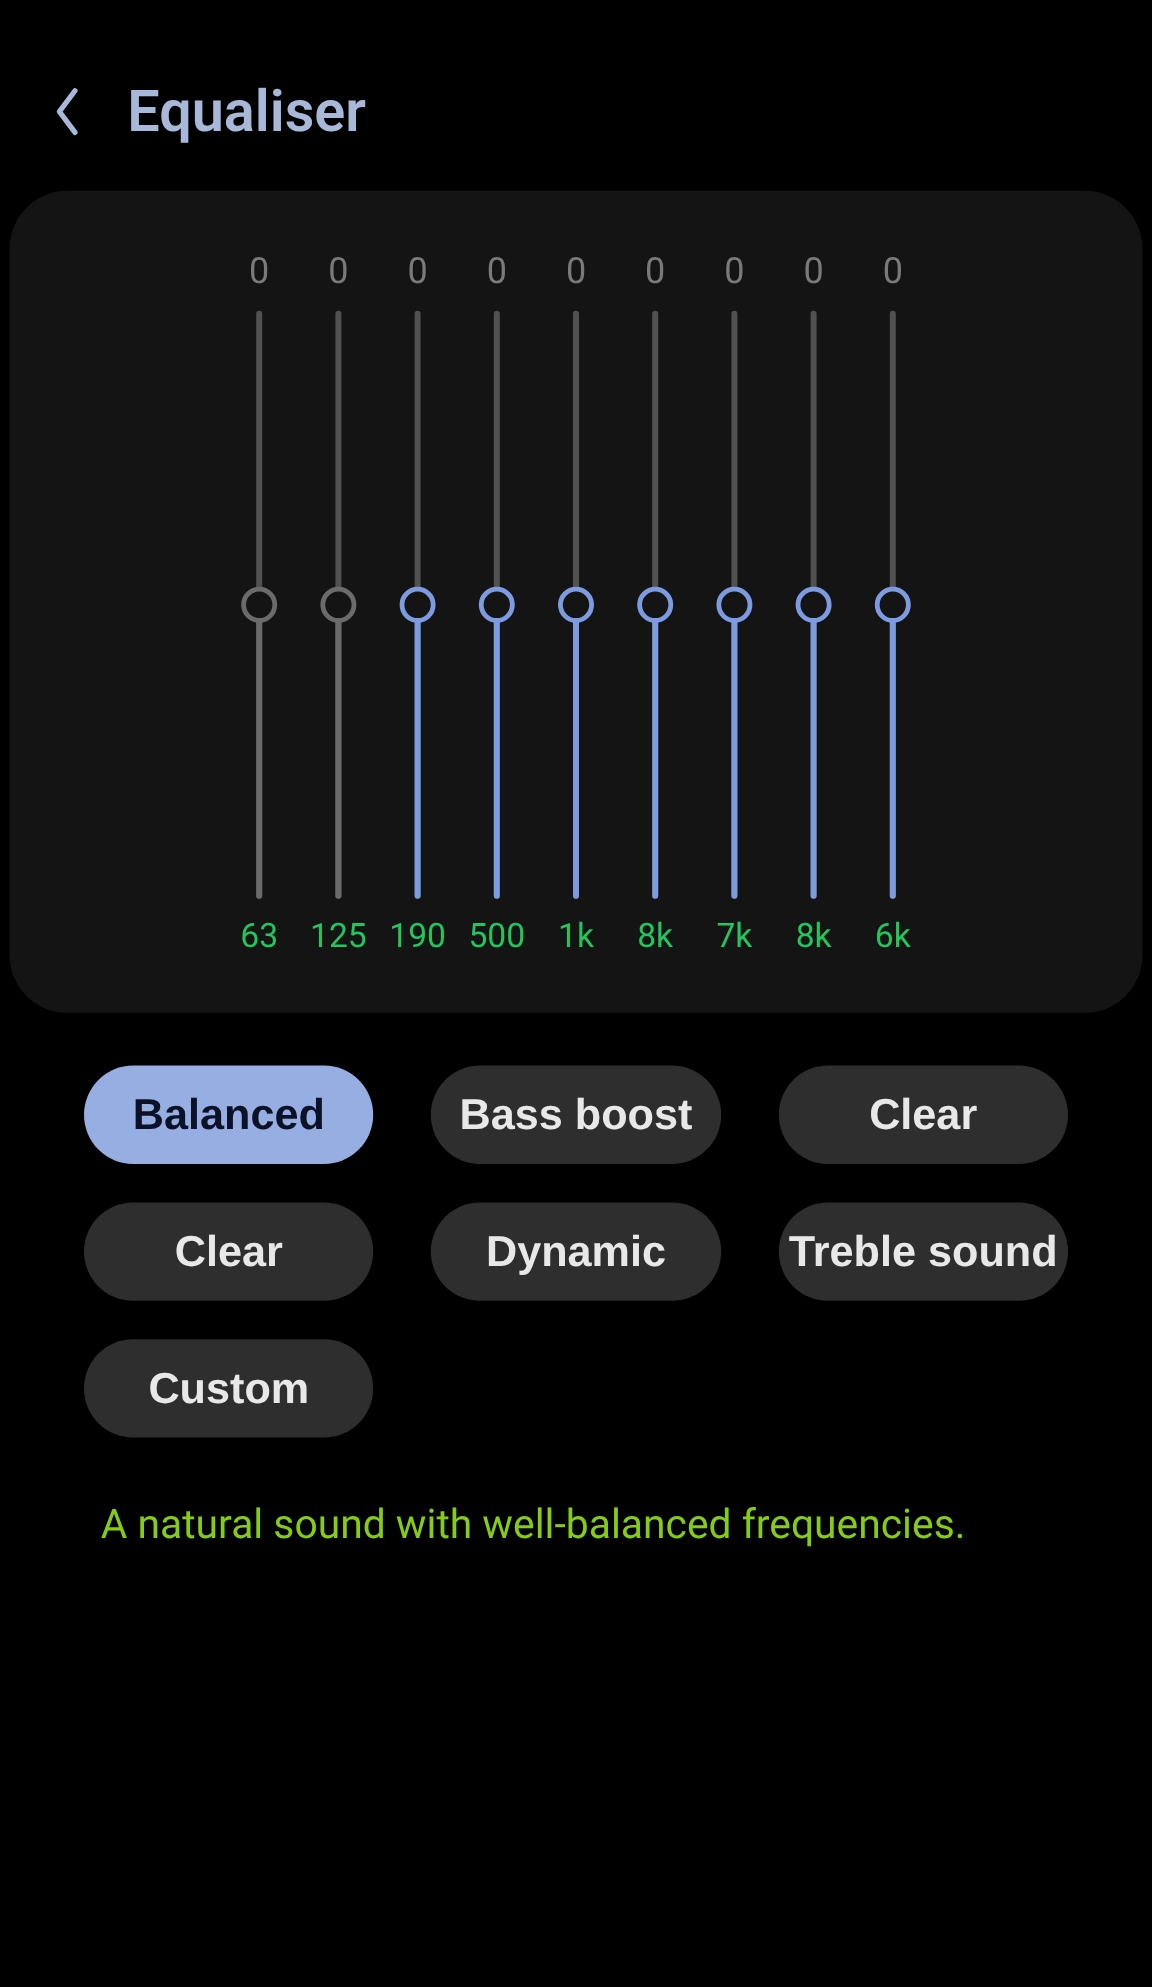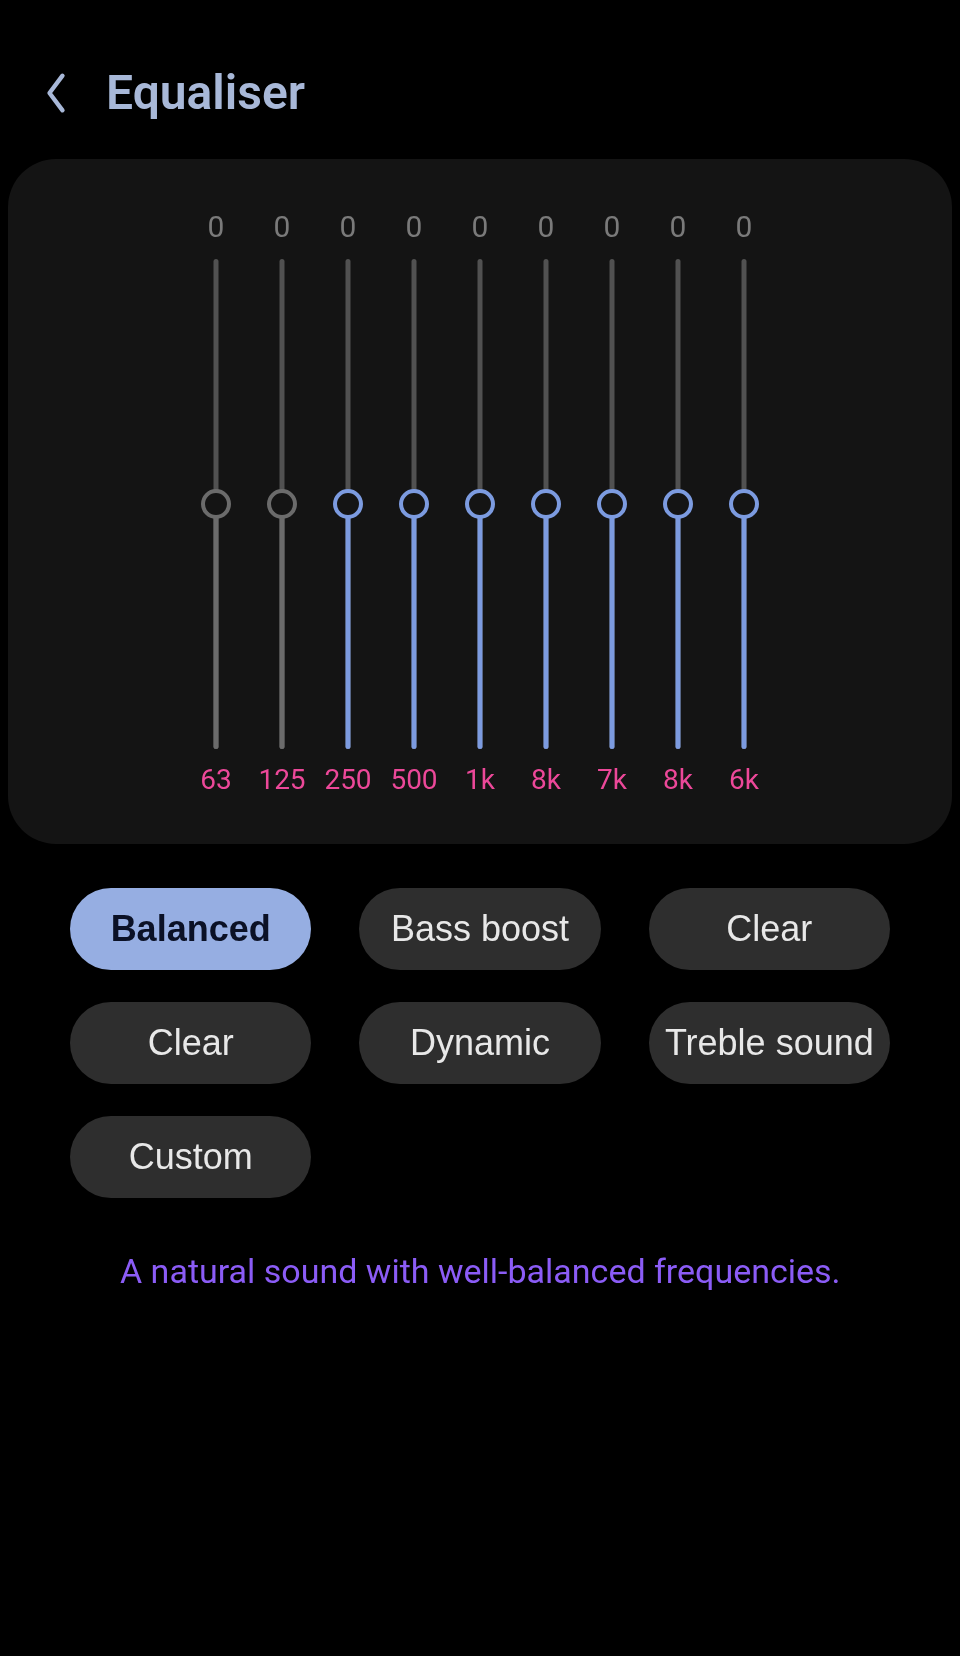--- a/index.html
+++ b/index.html
@@ -90,53 +90,53 @@
     transform: translate(-50%, -50%);
     width: 30px;
     height: 30px;
     border-radius: 50%;
     background: #141414;
     border: 4px solid;
     cursor: grab;
   }
   .eq-freq {
     font-size: 28px;
-    color: #ec4899;
+    color: #22c55e;
     text-align: center;
     white-space: nowrap;
   }
   .presets {
     padding: 44px 70px 0 70px;
     display: grid;
     grid-template-columns: 1fr 1fr 1fr;
     column-gap: 48px;
     row-gap: 32px;
   }
   .preset-btn {
     height: 82px;
     border-radius: 44px;
     background: #2e2e2e;
     color: #e8e8e8;
     font-size: 36px;
-    font-weight: 400;
+    font-weight: 700;
     display: flex;
     align-items: center;
     justify-content: center;
     cursor: pointer;
     border: none;
   }
   .preset-btn.active {
     background: #96aee2;
     color: #0b1126;
     font-weight: 600;
   }
   .description {
-    padding: 50px 116px 0 120px;
+    padding: 50px 116px 0 84px;
     font-size: 34px;
-    color: #8b5cf6;
+    color: #84cc16;
     line-height: 1.4;
   }
   .eq-grid-container {
     position: relative;
   }
 </style>
 </head>
 <body>
 
 <div class="header">
@@ -169,21 +169,21 @@
           </div>
           <div class="eq-freq">125</div>
         </div>
         <div class="eq-col">
           <div class="eq-val">0</div>
           <div class="eq-track-wrap">
             <div class="eq-track"></div>
             <div class="eq-track-lower" style="height: 50%; background: rgb(124, 155, 224);"></div>
             <div class="eq-thumb" style="top: 50%; border-color: rgb(124, 155, 224);"></div>
           </div>
-          <div class="eq-freq">250</div>
+          <div class="eq-freq">190</div>
         </div>
         <div class="eq-col">
           <div class="eq-val">0</div>
           <div class="eq-track-wrap">
             <div class="eq-track"></div>
             <div class="eq-track-lower" style="height: 50%; background: rgb(124, 155, 224);"></div>
             <div class="eq-thumb" style="top: 50%; border-color: rgb(124, 155, 224);"></div>
           </div>
           <div class="eq-freq">500</div>
         </div>

